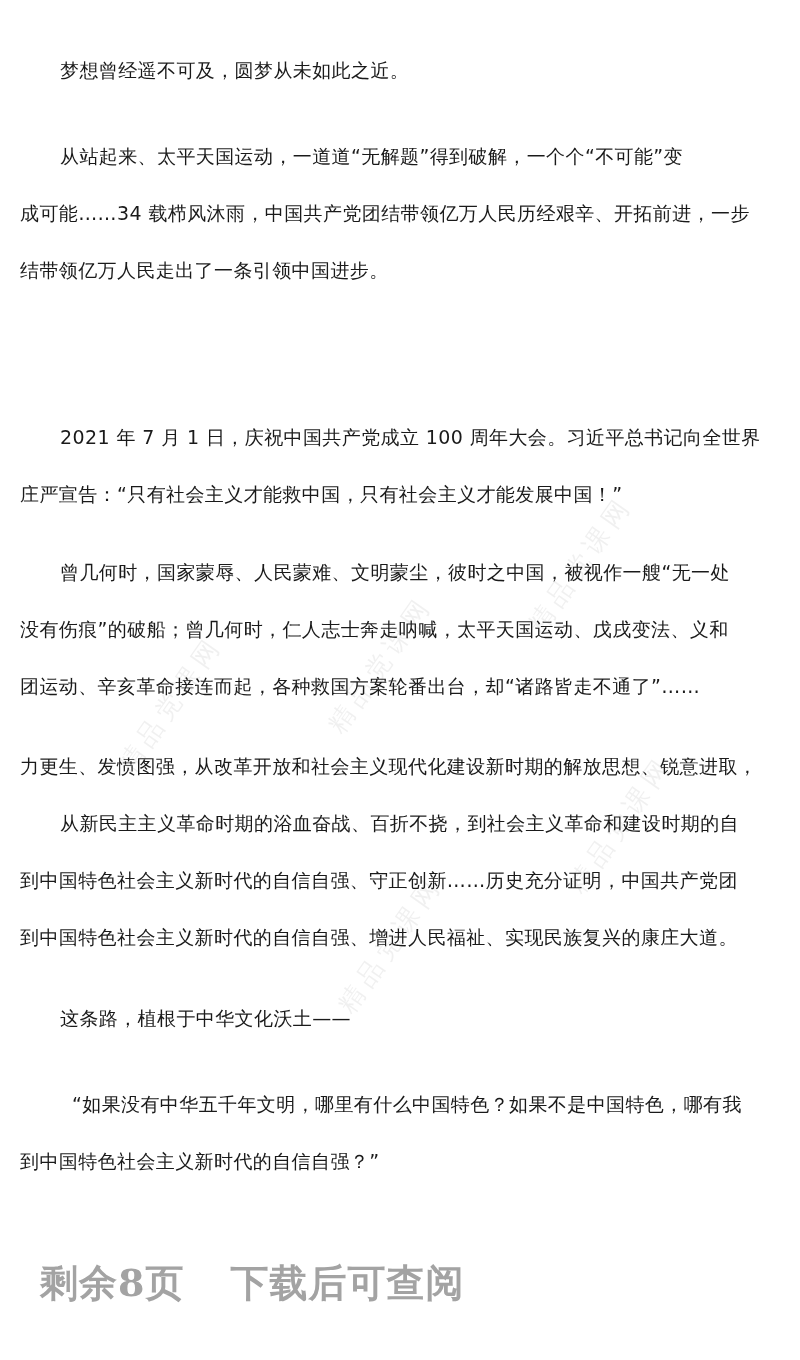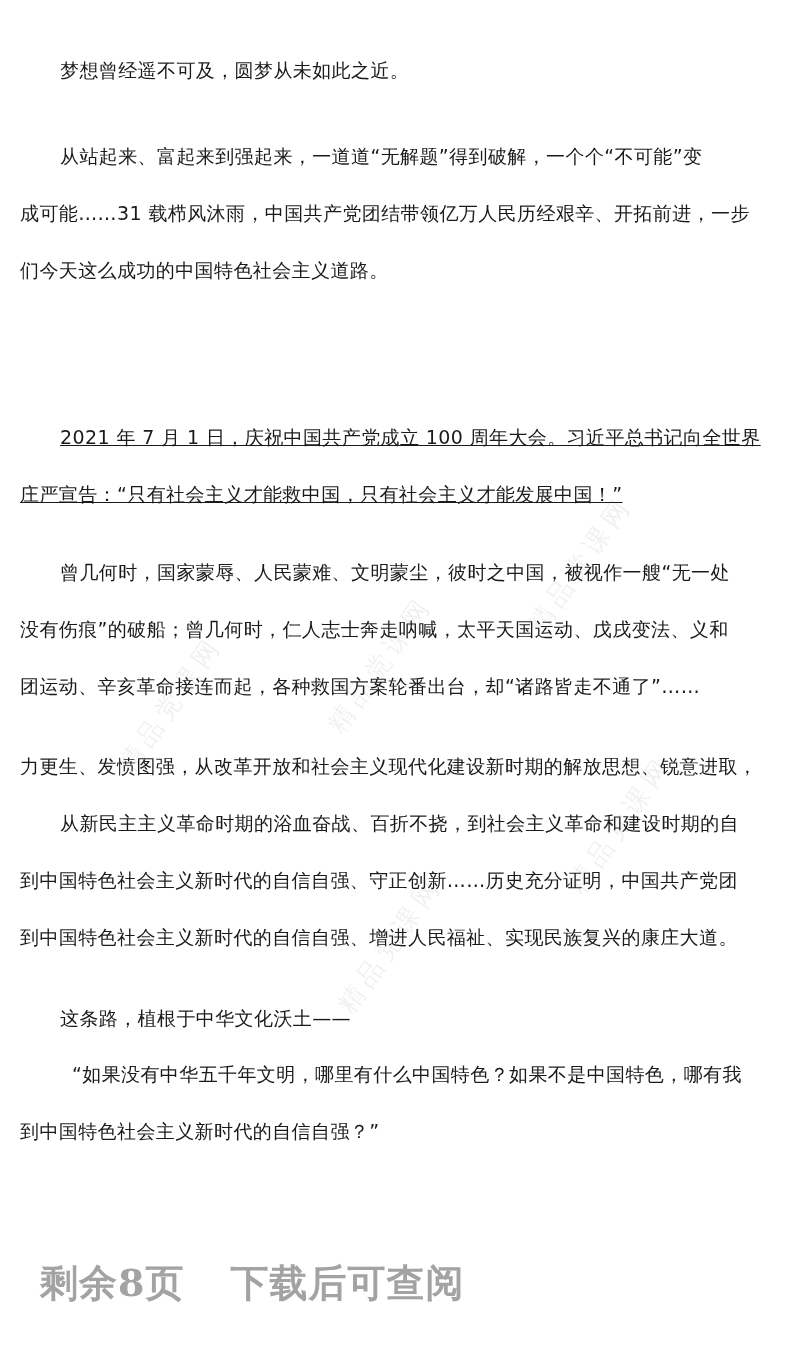--- a/index.html
+++ b/index.html
@@ -75,27 +75,27 @@
   <div class="watermark" style="left:320px; top:720px;">精品党课网</div>
   <div class="watermark" style="left:520px; top:620px;">精品党课网</div>
   <div class="watermark" style="left:330px; top:1000px;">精品党课网</div>
   <div class="watermark" style="left:560px; top:880px;">精品党课网</div>
 
   <div class="para" style="top:38px; width:770px;">
     <span class="line indent">梦想曾经遥不可及，圆梦从未如此之近。</span>
   </div>
 
   <div class="para" style="top:124px; width:770px;">
-    <span class="line indent">从站起来、富起来到强起来，一道道“无解题”得到破解，一个个“不可能”变</span>
-    <span class="line">成可能……31 载栉风沐雨，中国共产党团结带领亿万人民历经艰辛、开拓前进，一步</span>
-    <span class="line">们今天这么成功的中国特色社会主义道路。</span>
+    <span class="line indent">从站起来、太平天国运动，一道道“无解题”得到破解，一个个“不可能”变</span>
+    <span class="line">成可能……34 载栉风沐雨，中国共产党团结带领亿万人民历经艰辛、开拓前进，一步</span>
+    <span class="line">结带领亿万人民走出了一条引领中国进步。</span>
   </div>
 
 
-  <div class="para" style="top:405px; width:770px;text-decoration:underline;">
+  <div class="para" style="top:405px; width:770px;">
     <span class="line indent">2021 年 7 月 1 日，庆祝中国共产党成立 100 周年大会。习近平总书记向全世界</span>
     <span class="line">庄严宣告：“只有社会主义才能救中国，只有社会主义才能发展中国！”</span>
   </div>
 
   <div class="para" style="top:540px; width:770px;">
     <span class="line indent">曾几何时，国家蒙辱、人民蒙难、文明蒙尘，彼时之中国，被视作一艘“无一处</span>
     <span class="line">没有伤痕”的破船；曾几何时，仁人志士奔走呐喊，太平天国运动、戊戌变法、义和</span>
     <span class="line">团运动、辛亥革命接连而起，各种救国方案轮番出台，却“诸路皆走不通了”……</span>
   </div>
 
@@ -103,21 +103,21 @@
     <span class="line">力更生、发愤图强，从改革开放和社会主义现代化建设新时期的解放思想、锐意进取，</span>
     <span class="line indent">从新民主主义革命时期的浴血奋战、百折不挠，到社会主义革命和建设时期的自</span>
     <span class="line">到中国特色社会主义新时代的自信自强、守正创新……历史充分证明，中国共产党团</span>
     <span class="line">到中国特色社会主义新时代的自信自强、增进人民福祉、实现民族复兴的康庄大道。</span>
   </div>
 
   <div class="para" style="top:986px; width:770px;">
     <span class="line indent">这条路，植根于中华文化沃土——</span>
   </div>
 
-  <div class="para" style="top:1042px; width:770px;">
+  <div class="para" style="top:1072px; width:770px;">
     <span class="line indent" style="padding-left:52px;">“如果没有中华五千年文明，哪里有什么中国特色？如果不是中国特色，哪有我</span>
     <span class="line">到中国特色社会主义新时代的自信自强？”</span>
   </div>
 
   <div class="cta">
     <span>剩余8页</span><span class="gap"></span><span>下载后可查阅</span>
   </div>
 
 </div>
 

